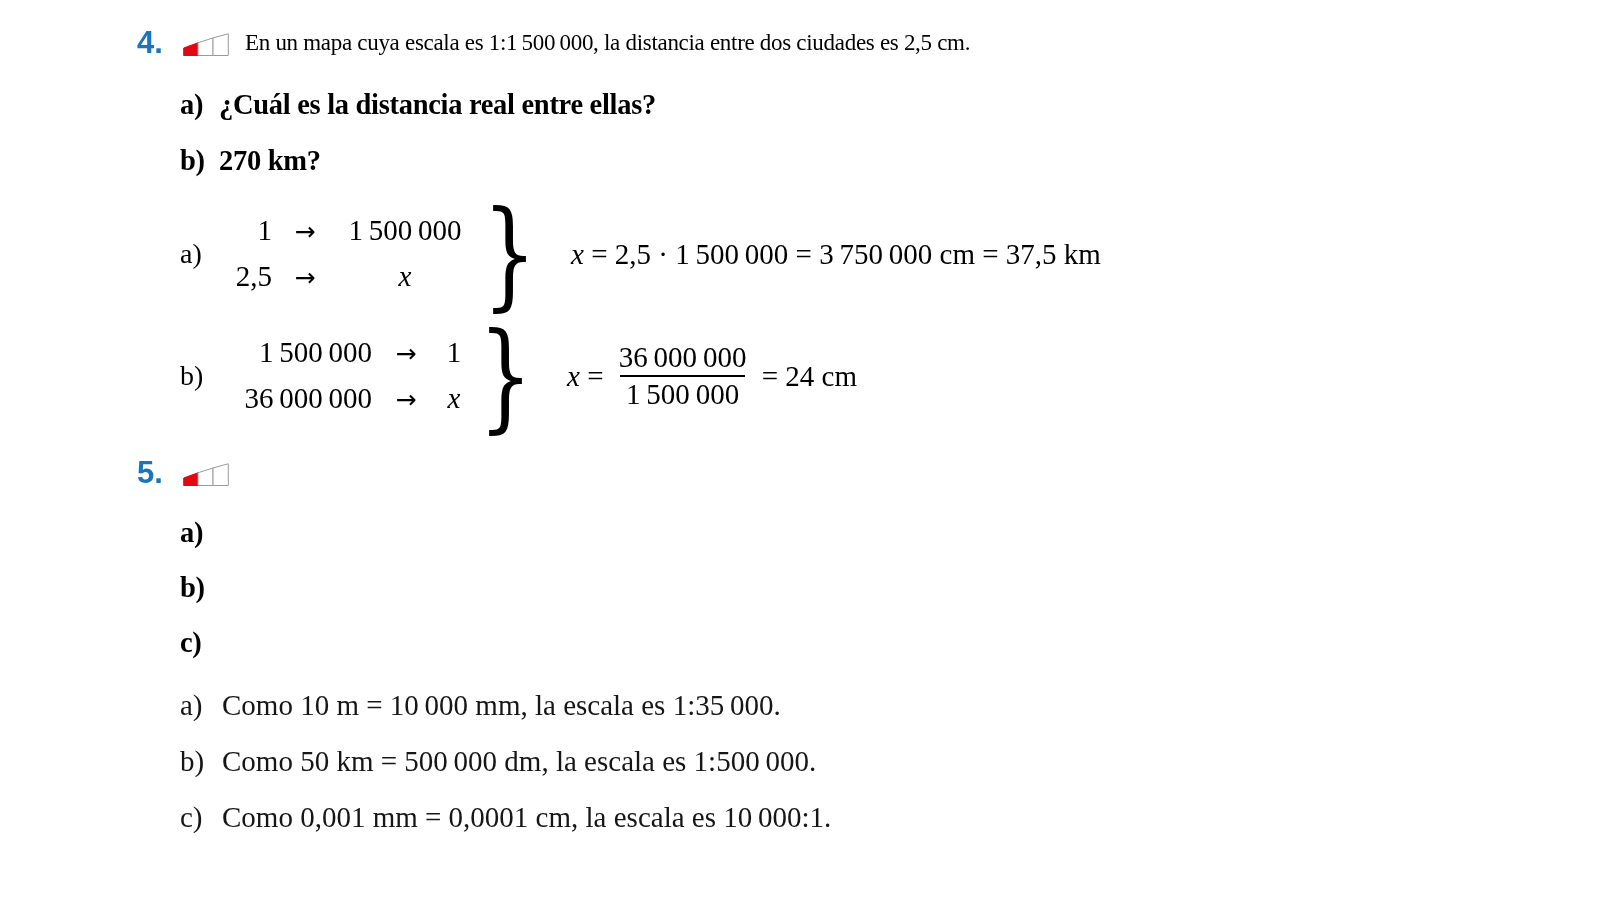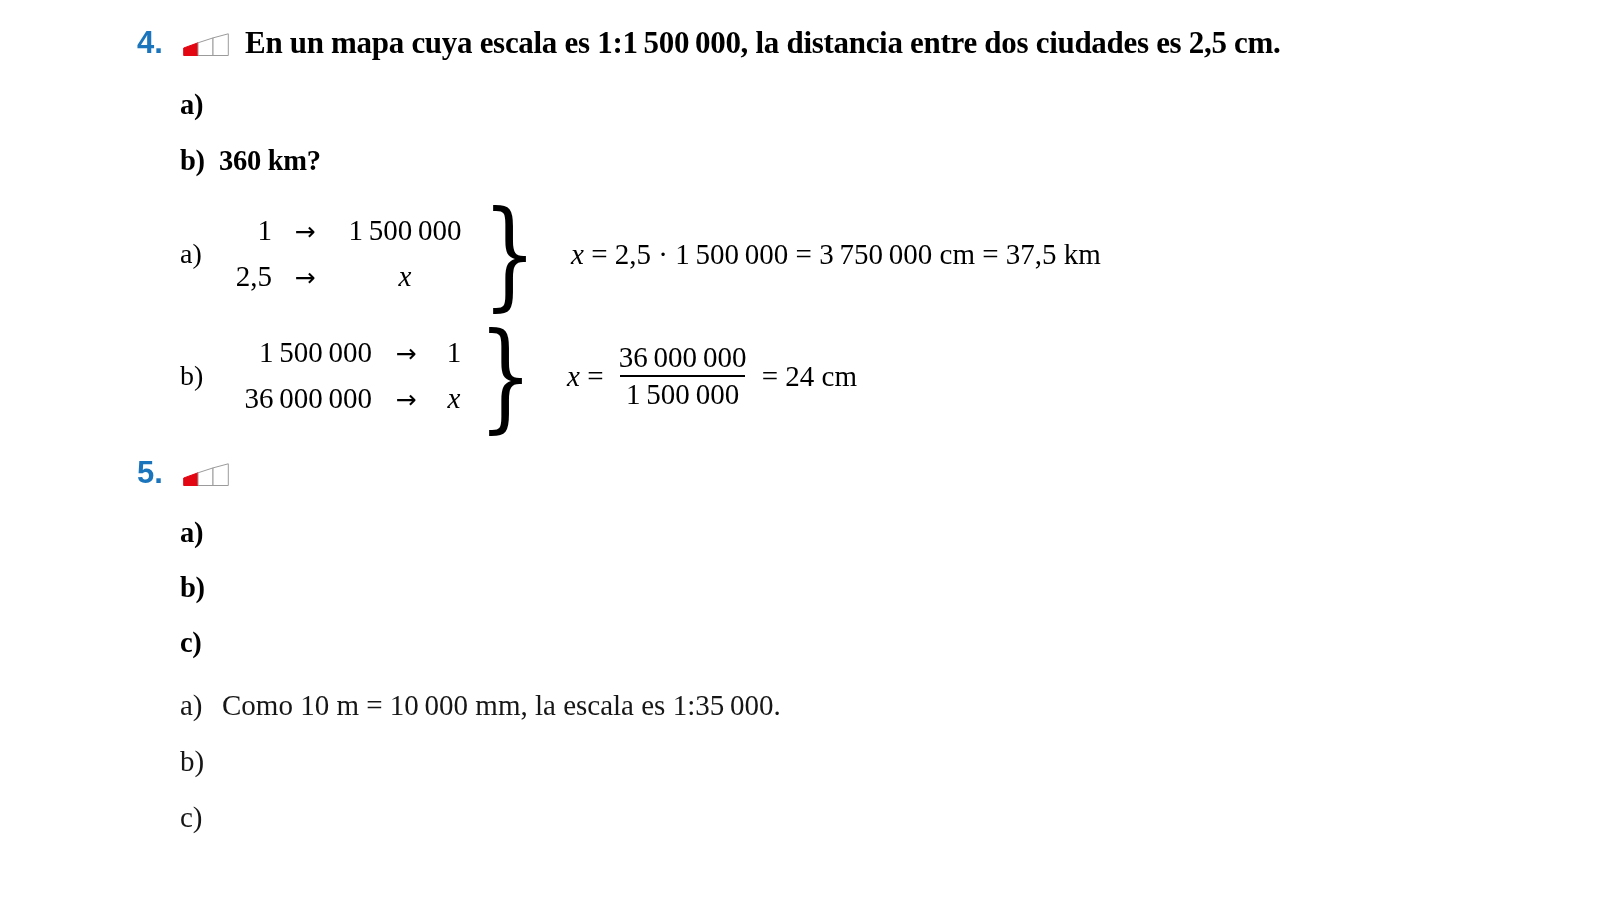--- a/index.html
+++ b/index.html
@@ -10,21 +10,21 @@
   .inner { padding:24px 0 0 137px; }
 
   
   .ex-header { display:flex; align-items:flex-start; margin-bottom:24px; }
   .ex-num {
     font-family:"Liberation Sans", sans-serif; font-weight:700;
     font-size:31px; line-height:38px; color:#1b75bc; width:44px; flex:0 0 auto;
   }
   .diff-icon { flex:0 0 auto; margin:9px 16px 0 2px; }
   .ex-statement {
-    font-weight:700; font-size:31px; line-height:38px;
+    font-weight:400; font-size:23px; line-height:38px;
     letter-spacing:-0.3px; max-width:1190px;
   }
 
   
   .item {
     display:flex; margin-left:43px; margin-bottom:18px;
     font-weight:700; font-size:28.5px; line-height:38px; letter-spacing:-0.3px;
   }
   .item-label { width:39px; flex:0 0 auto; }
   .just-block { width:1165px; }
@@ -82,26 +82,27 @@
             <polygon points="0.7,22.5 0.7,15 15,9.8 15,22.5" fill="#e30613" stroke="#e30613" stroke-width="1"></polygon>
             <polygon points="15,22.5 15,9.8 30,4.9 30,22.5" fill="#ffffff" stroke="#9b9b9b" stroke-width="1"></polygon>
             <polygon points="30,22.5 30,4.9 45.3,0.8 45.3,22.5" fill="#ffffff" stroke="#9b9b9b" stroke-width="1"></polygon>
           </svg>
         </span>
         <span class="ex-statement">En un mapa cuya escala es 1:1 500 000, la distancia entre dos ciudades es 2,5 cm.</span>
       </div>
 
       <div class="item">
         <span class="item-label">a)</span>
+        <span class="item-text">¿Cuál es la distancia real entre ellas?</span>
       </div>
 
       <div class="item mb26">
         <span class="item-label">b)</span>
         <span class="item-text just-block">
-          <span class="jlast">360 km?</span>
+          <span class="jlast">270 km?</span>
         </span>
       </div>
 
       <div class="sol">
         <span class="sol-label">a)</span>
         <div class="pt ta">
           <div class="pt-row">
             <span class="c1">1</span>
             <span class="c2 arrow">→</span>
             <span class="c3">1 500 000</span>
@@ -168,21 +169,23 @@
         <span class="item-label">c)</span>
       </div>
 
       <div class="answers">
         <div class="ans">
           <span class="ans-label">a)</span>
           <span>Como 10 m = 10 000 mm, la escala es 1:35 000.</span>
         </div>
         <div class="ans">
           <span class="ans-label">b)</span>
+          <span>Como 50 km = 500 000 dm, la escala es 1:500 000.</span>
         </div>
         <div class="ans">
           <span class="ans-label">c)</span>
+          <span>Como 0,001 mm = 0,0001 cm, la escala es 10 000:1.</span>
         </div>
       </div>
     </section>
 
   </div>
 </div>
 
 </body></html>

